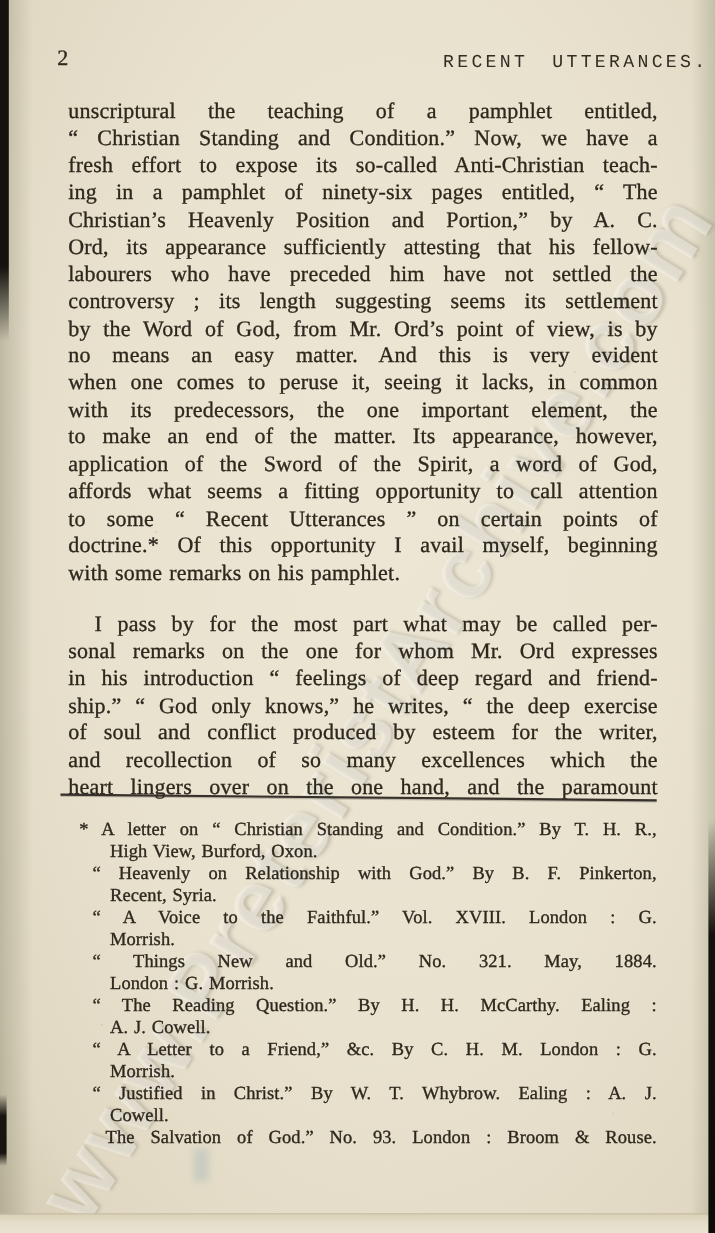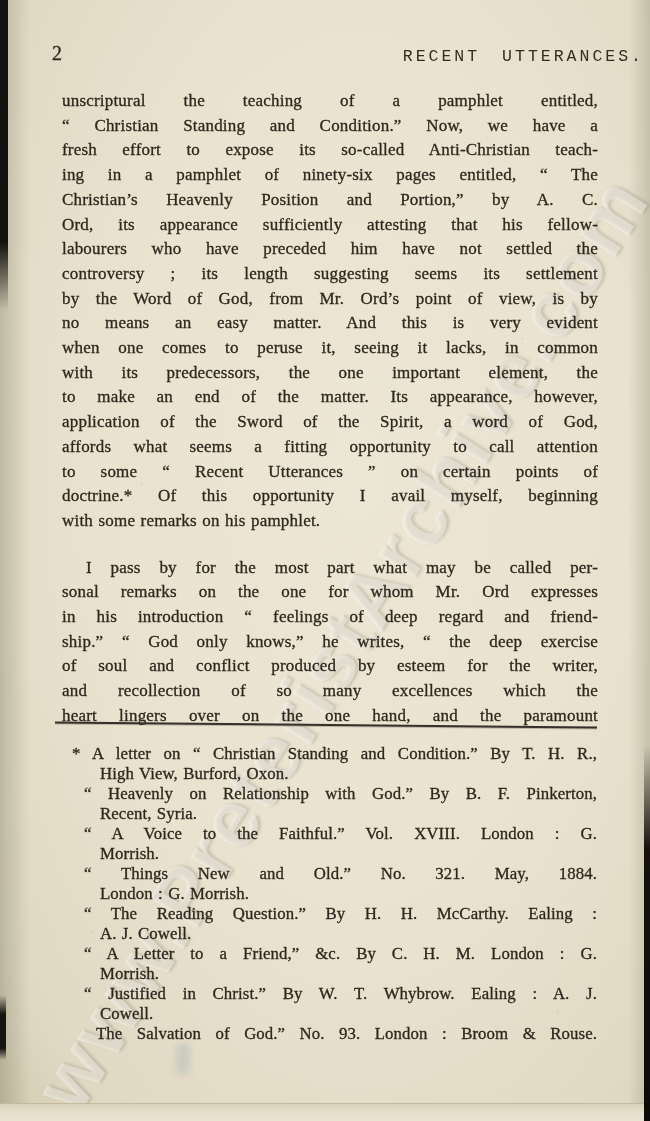--- a/index.html
+++ b/index.html
@@ -46,21 +46,21 @@
 
   .page-number{position:absolute;top:42px;left:52px;font-size:20px;}
   .running-head{position:absolute;top:47px;left:34px;width:610px;text-align:right;
     font-size:16.5px;letter-spacing:3px;word-spacing:9px;color:#332d23;font-family:Liberation Mono, monospace;}
 
   .text{ -webkit-text-stroke:.3px #2d271d; }
   .line{line-height:24.7px;word-spacing:1px;}
   .line.j{text-align:justify;text-align-last:justify;}
   .line.ti{text-indent:24px;margin-top:22px;}
 
-  .body-block{position:absolute;top:89px;left:62px;width:536px;font-size:17px;letter-spacing:.2px;}
+  .body-block{position:absolute;top:89px;left:62px;width:536px;font-size:20px;letter-spacing:.2px;}
   .para-2{margin-top:6px;}
 
   .fn-rule{position:absolute;top:724px;left:55px;width:542px;height:2px;background:#35302a;
     transform:rotate(0.55deg);box-shadow:0 1px 0 rgba(53,48,42,.25);}
 
   .footnotes{position:absolute;top:744px;left:70px;width:527px;font-size:16.8px;letter-spacing:.1px;}
   .footnotes .line{line-height:20px;font-family:Liberation Serif, serif;}
   .footnotes .i0{padding-left:2px;}
   .footnotes .i1{padding-left:14px;}
   .footnotes .i2{padding-left:30px;}

